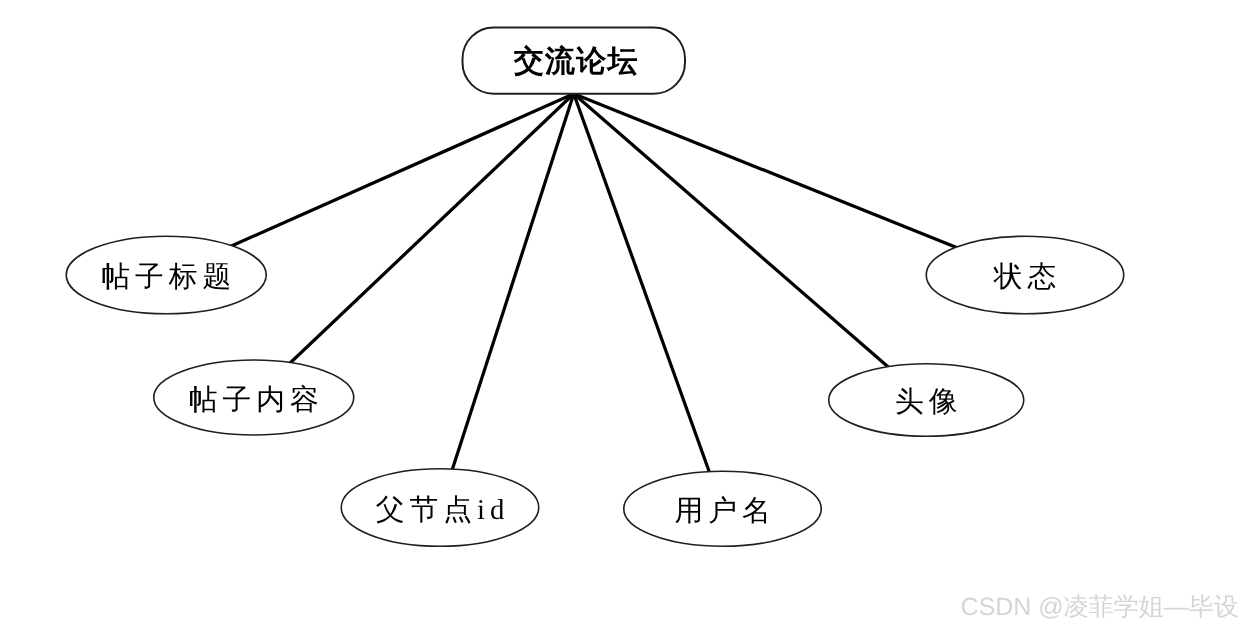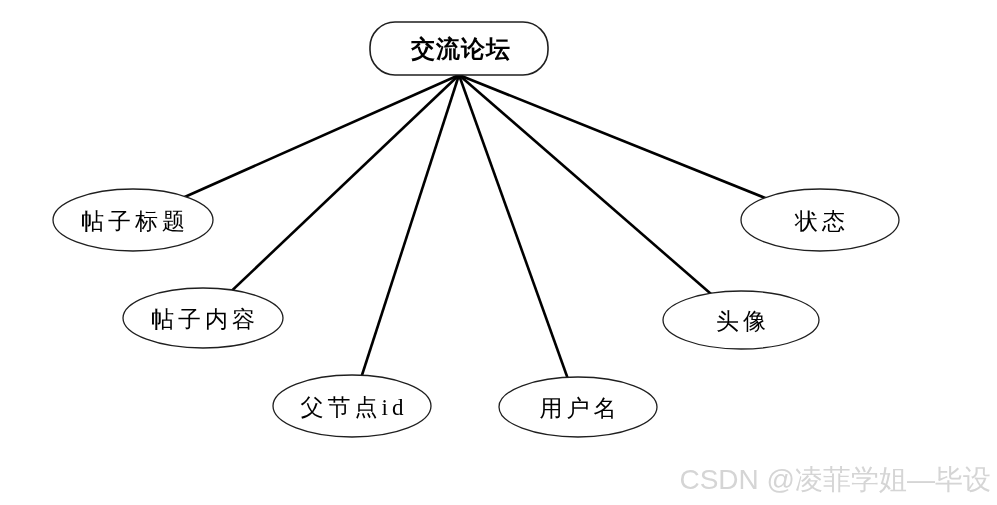--- a/index.html
+++ b/index.html
@@ -43,21 +43,21 @@
     font-weight: bold;
     letter-spacing: 1px;
     fill: #000000;
     text-anchor: middle;
   }
   .watermark {
     position: absolute;
     right: 6px;
     bottom: 6px;
     font-family: "Liberation Sans", sans-serif;
-    font-size: 28px;
+    font-size: 20px;
     color: #d5d5d5;
     user-select: none;
   }
 </style>
 </head>
 <body>
 
 <div class="canvas">
   <svg width="997" height="505" viewBox="0 0 997 505">
 

